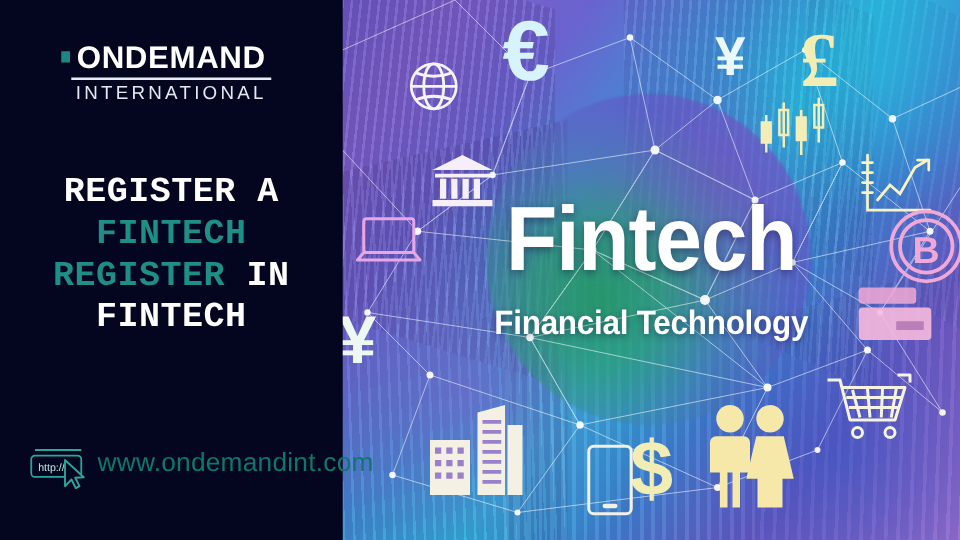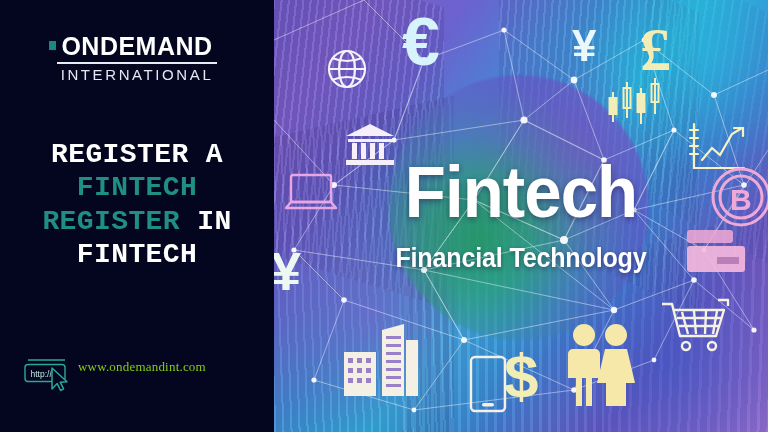--- a/index.html
+++ b/index.html
@@ -18,22 +18,22 @@
   .logo-sub{font-family:"Liberation Sans",sans-serif;font-weight:300;font-size:15px;
     letter-spacing:2.6px;color:#e3e8f2;line-height:1;}
 
   .headline{position:absolute;left:0;top:138px;width:274px;text-align:center;
     font-family:Liberation Mono, monospace;font-weight:bold;font-size:28px;line-height:1.19;
     color:#ffffff;letter-spacing:.4px;}
   .headline .hl-accent{color:#1f8e84;}
 
   .url-row{position:absolute;left:24px;top:352px;width:250px;height:44px;text-align:right;}
   .url-icon{position:absolute;left:0;top:4px;width:56px;height:36px;}
-  .url-text{position:absolute;left:54px;top:7px;font-family:Liberation Serif, serif;
-    font-size:13px;color:#84cc16;letter-spacing:.2px;}
+  .url-text{position:absolute;left:54px;top:7px;font-family:Liberation Sans, sans-serif;
+    font-size:21px;color:#0f766e;letter-spacing:.2px;}
 
   
   .photo{position:absolute;left:274px;top:0;width:494px;height:432px;overflow:hidden;
     background:
       radial-gradient(ellipse 180px 150px at 250px 200px, rgba(58,170,120,.55) 0%, rgba(58,170,120,0) 62%),
       radial-gradient(ellipse 150px 170px at 290px 150px, rgba(110,86,200,.55) 0%, rgba(110,86,200,0) 65%),
       linear-gradient(128deg,#6d59c4 0%,#7b5fc9 12%,#6a63cf 24%,#3f8fd4 40%,#2ab6dd 52%,#3f7fd0 66%,#6a57c2 80%,#8a63c9 92%,#9d6fd0 100%);
   }
   .photo-layer{position:absolute;inset:0;}
 

